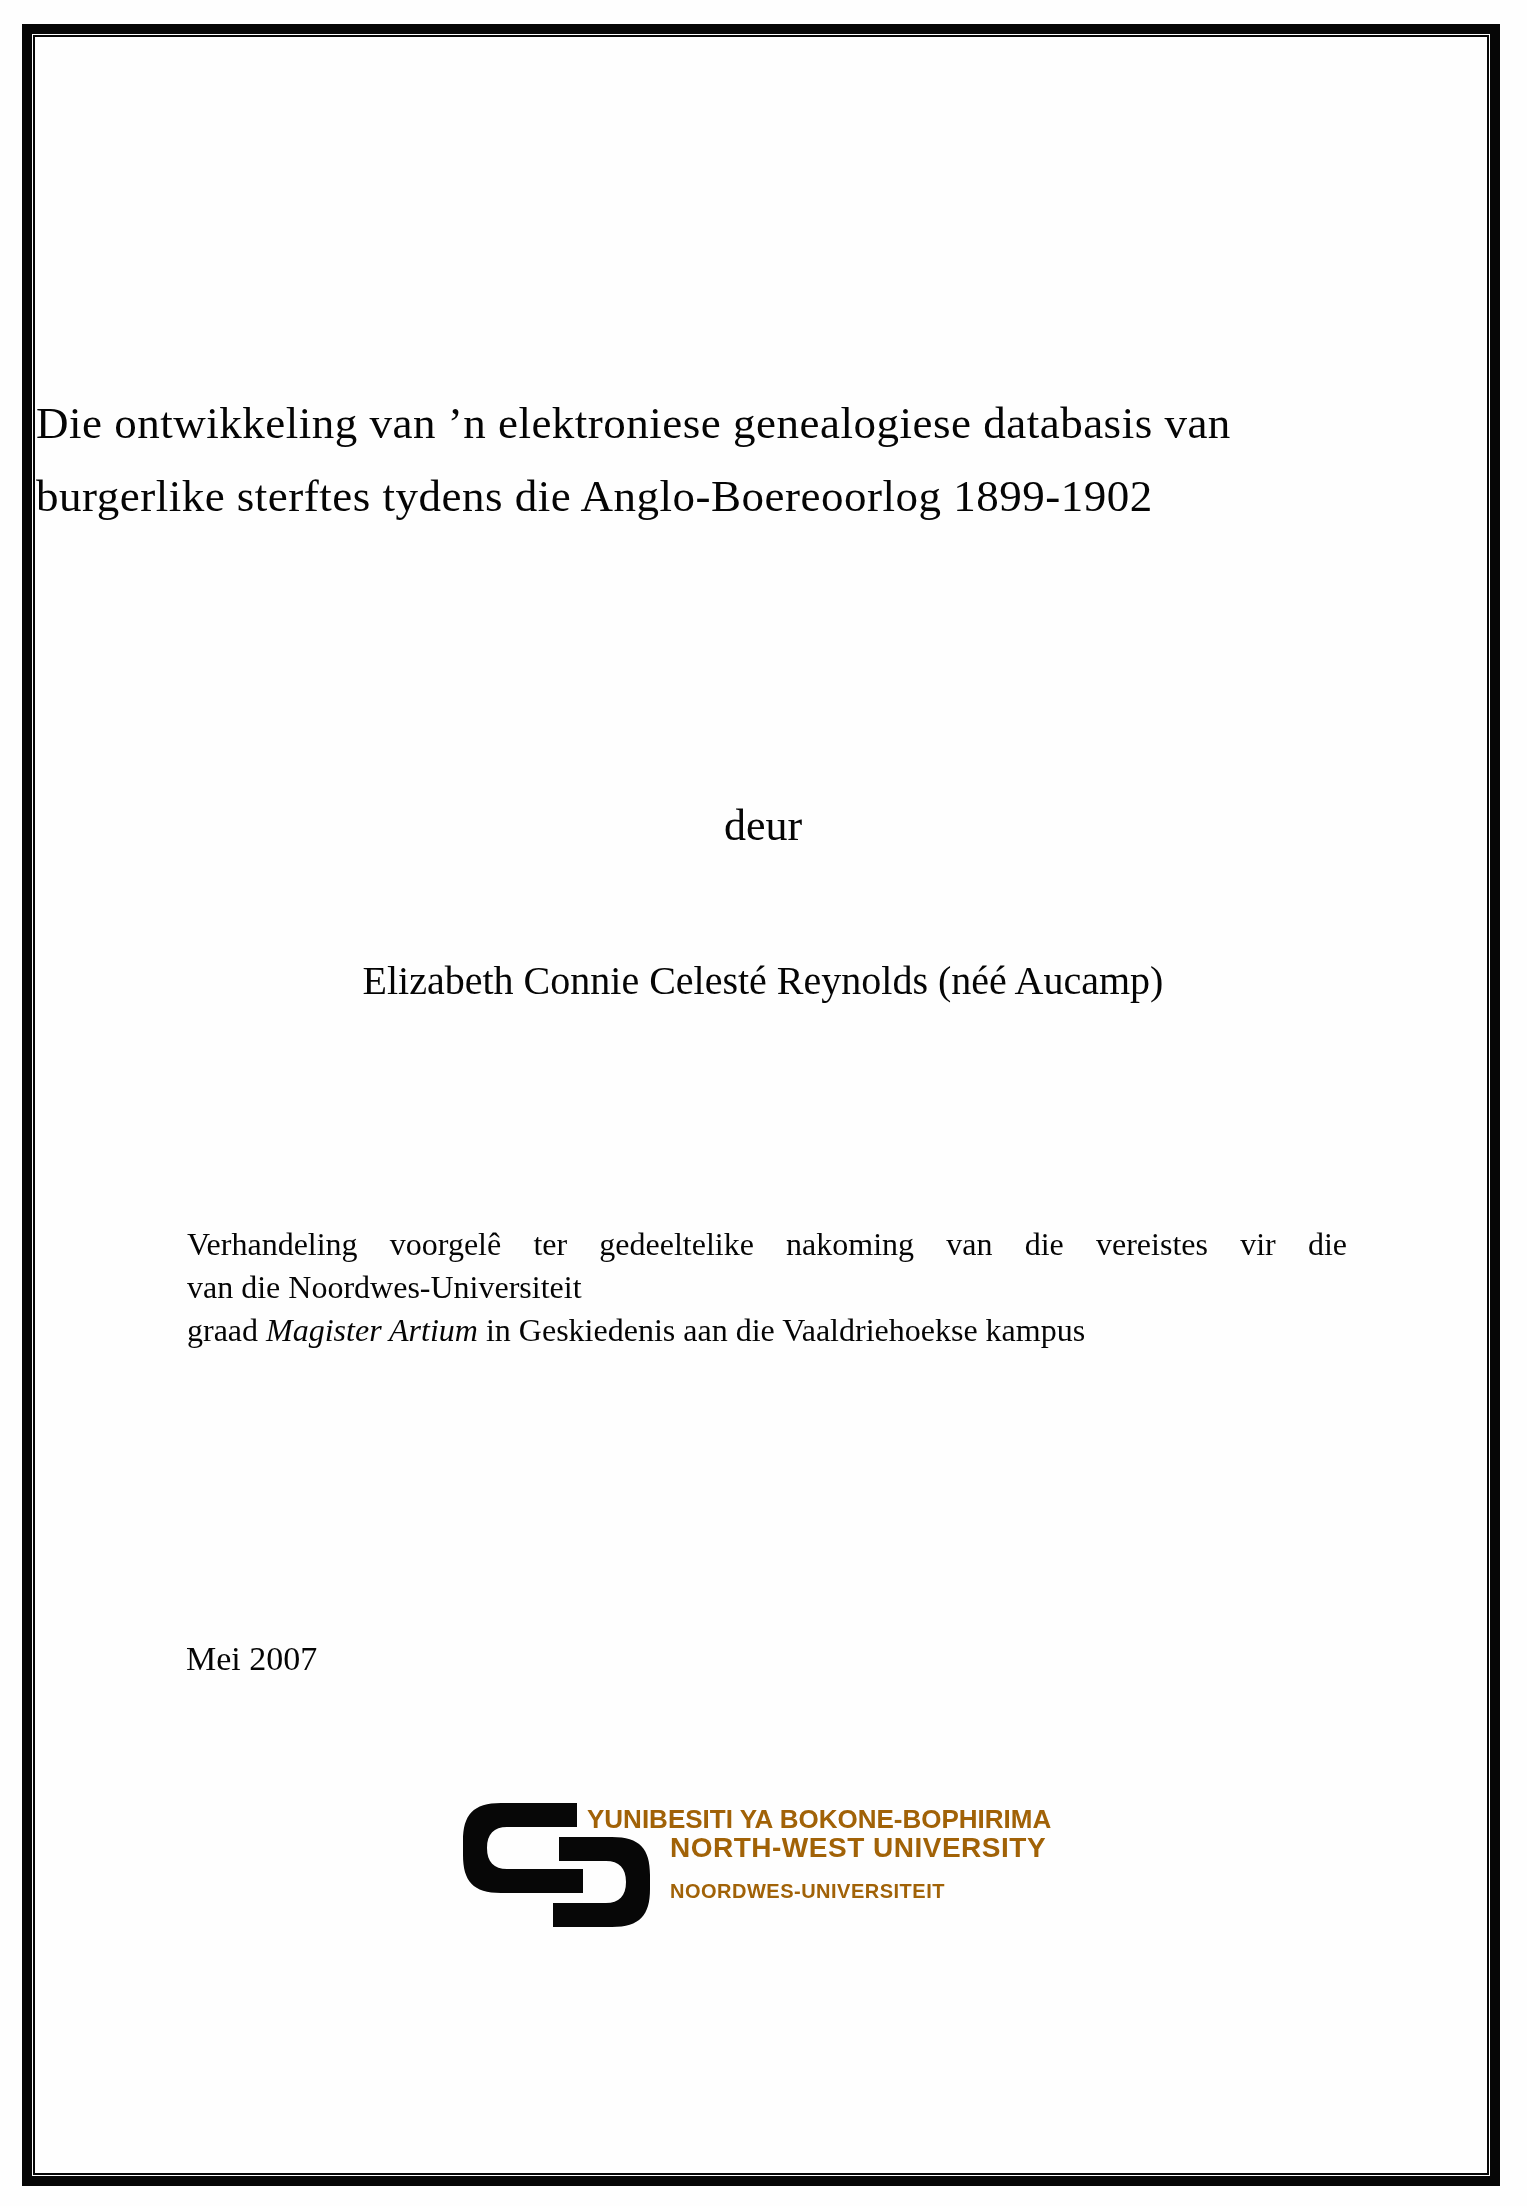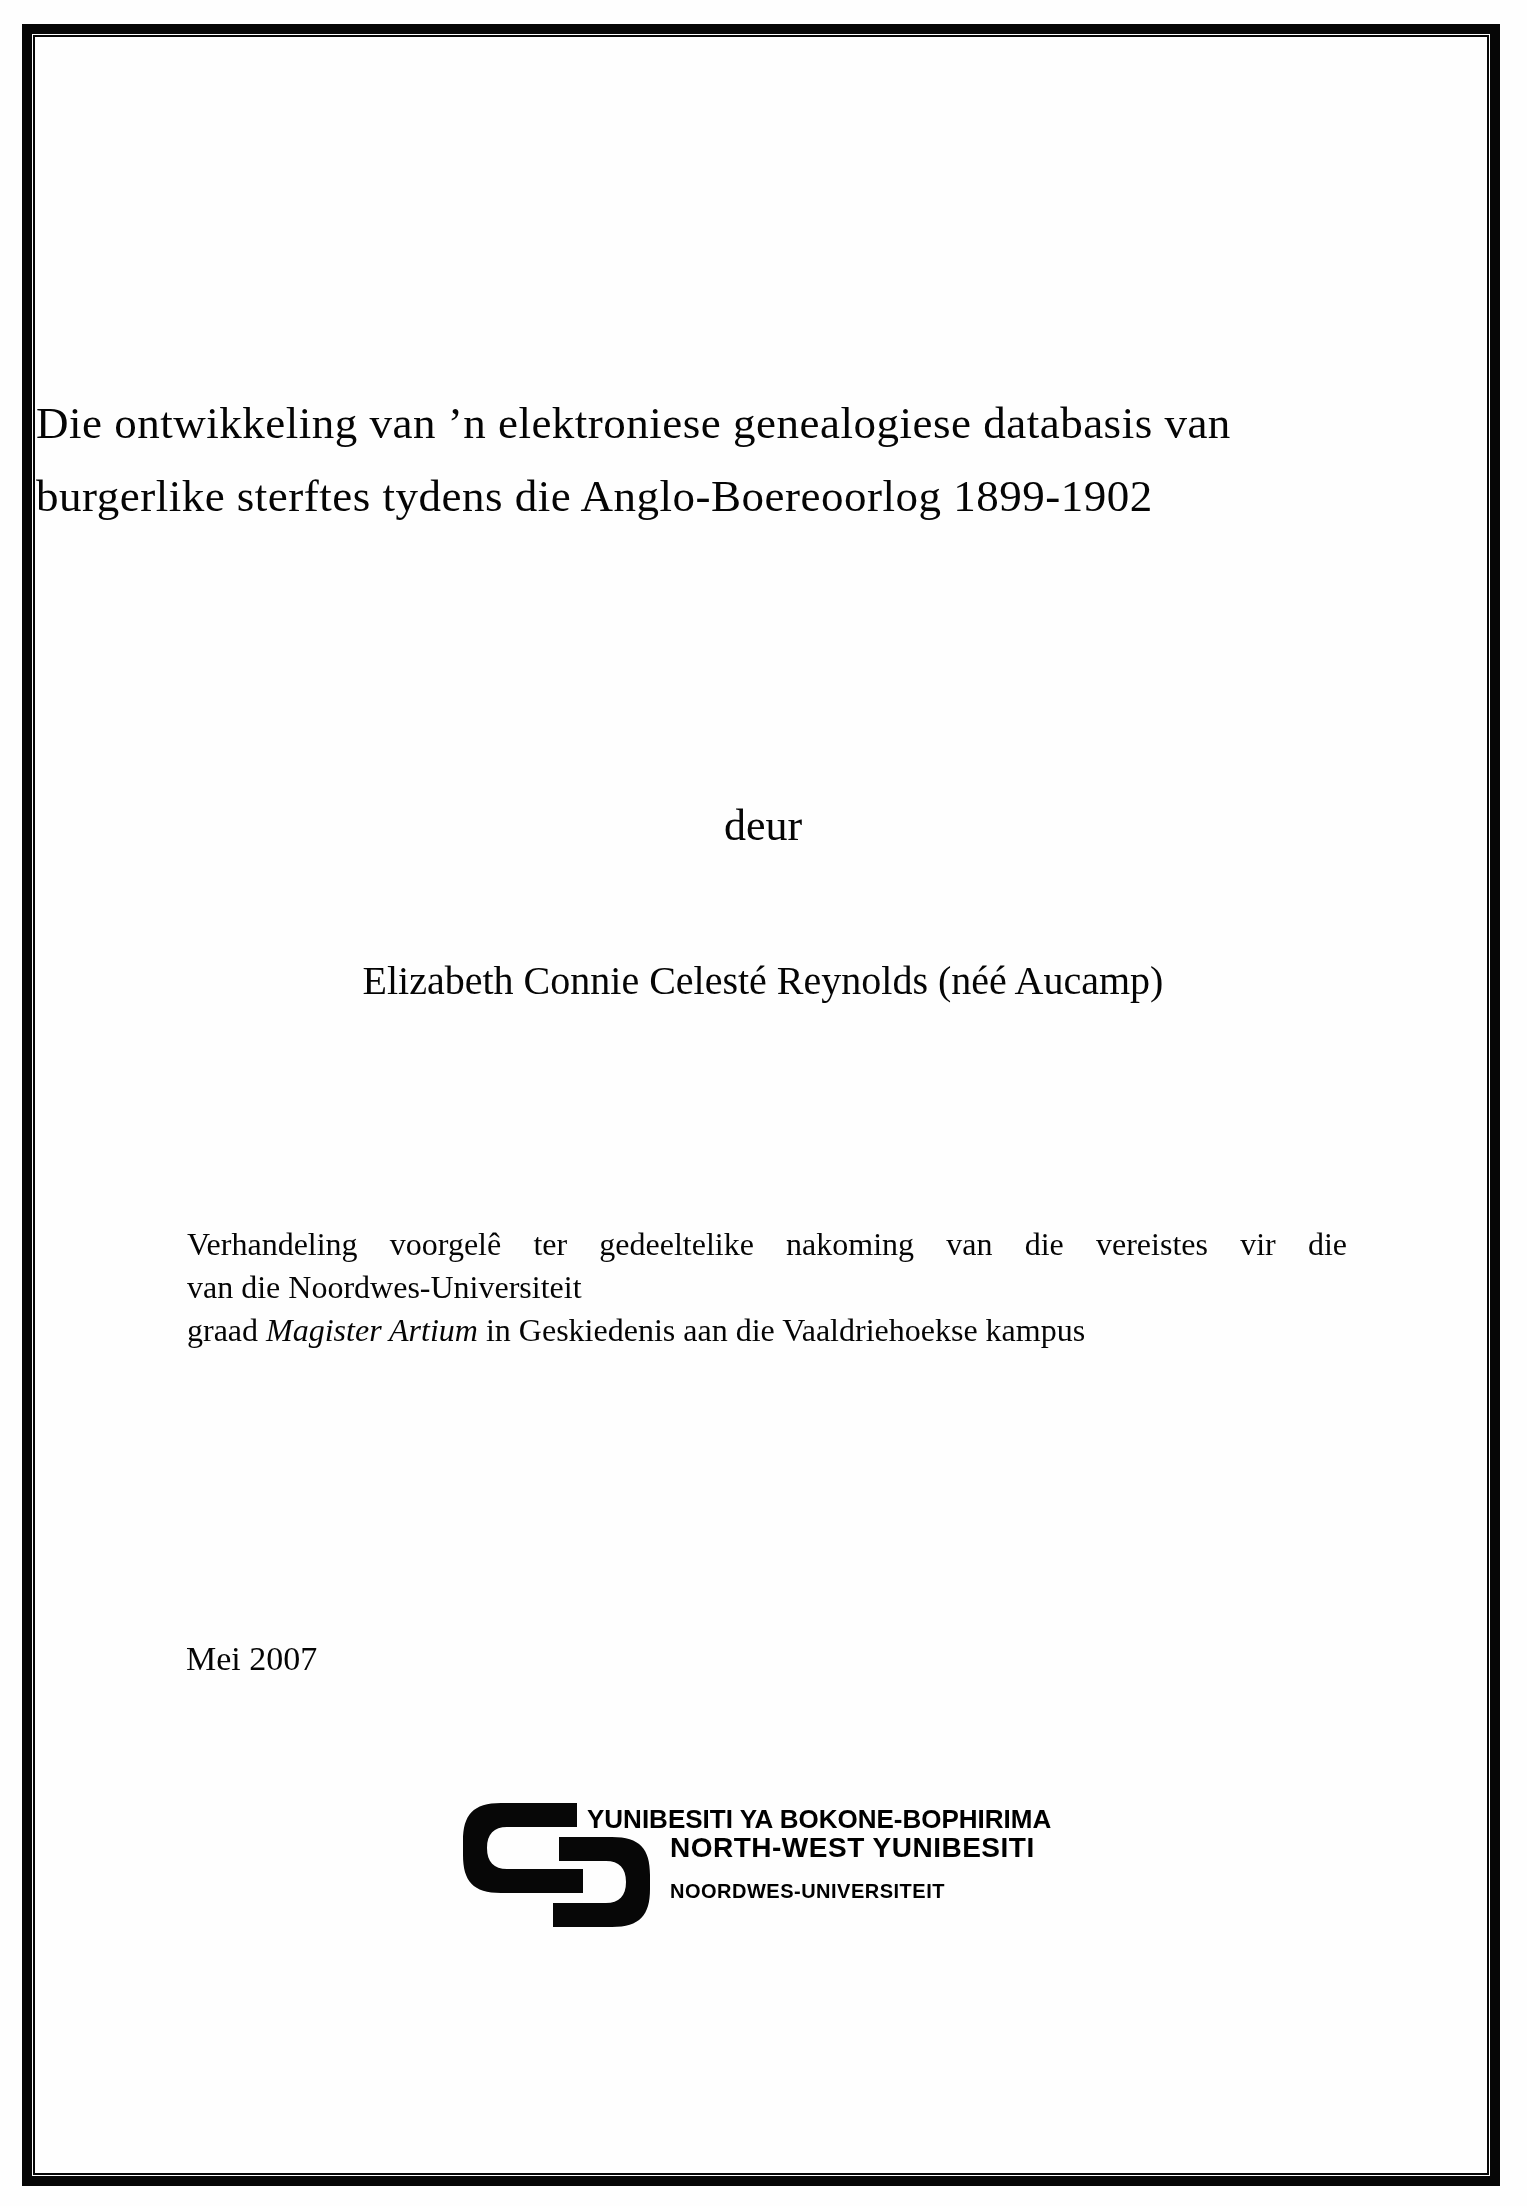--- a/index.html
+++ b/index.html
@@ -87,21 +87,21 @@
   .nwu-logo {
     position: absolute;
     left: 463px; top: 1803px;
     width: 620px; height: 130px;
   }
   .nwu-logo-mark { position: absolute; left: 0; top: 0; }
   .nwu-logo-text {
     position: absolute;
     font-family: "Liberation Sans", sans-serif;
     font-weight: 700;
-    color: #000000;
+    color: #a16207;
     line-height: 27px;
     white-space: nowrap;
   }
   .nwu-line1 { left: 124px; top: 3px;  font-size: 26px; letter-spacing: 0px; }
   .nwu-line2 { left: 207px; top: 31px; font-size: 28px; letter-spacing: 0.5px; }
   .nwu-line3 { left: 207px; top: 75px; font-size: 20px; letter-spacing: 0.5px; }
 </style>
 </head>
 <body>
 
@@ -131,18 +131,18 @@
     <div class="supervisor-block">
       <div>Mei 2007</div>
     </div>
 
     <div class="nwu-logo">
       <svg class="nwu-logo-mark" width="187" height="124" viewBox="0 0 187 124" xmlns="http://www.w3.org/2000/svg">
         <path fill="#070707" d="M 114,0 L 38,0 C 10,0 0,12 0,38 L 0,52 C 0,78 10,90 38,90 L 120,90 L 120,66 L 44,66 C 31,66 24,59 24,45 C 24,31 31,24 44,24 L 114,24 Z"></path>
         <path fill="#070707" d="M 96,34 L 149,34 C 177,34 187,46 187,72 L 187,86 C 187,112 177,124 149,124 L 90,124 L 90,100 L 143,100 C 156,100 163,93 163,79 C 163,65 156,58 143,58 L 96,58 Z"></path>
       </svg>
       <div class="nwu-logo-text nwu-line1">YUNIBESITI YA BOKONE-BOPHIRIMA</div>
-      <div class="nwu-logo-text nwu-line2">NORTH-WEST YUNIBESITI</div>
+      <div class="nwu-logo-text nwu-line2">NORTH-WEST UNIVERSITY</div>
       <div class="nwu-logo-text nwu-line3">NOORDWES-UNIVERSITEIT</div>
     </div>
 
   </div>
 </div>
 
 </body></html>

